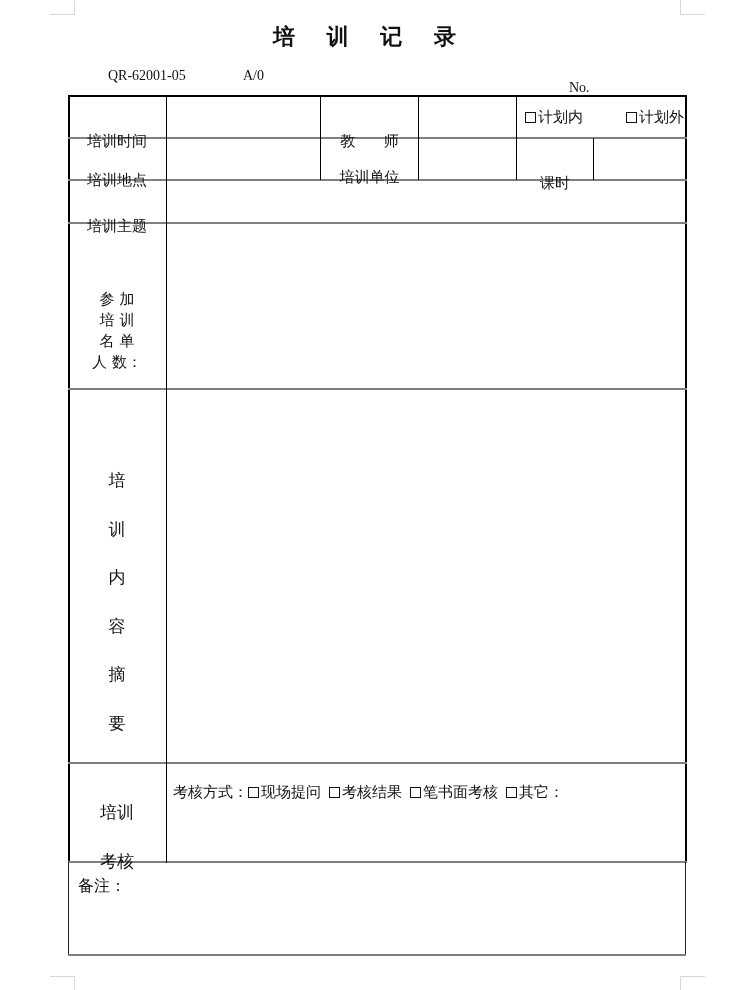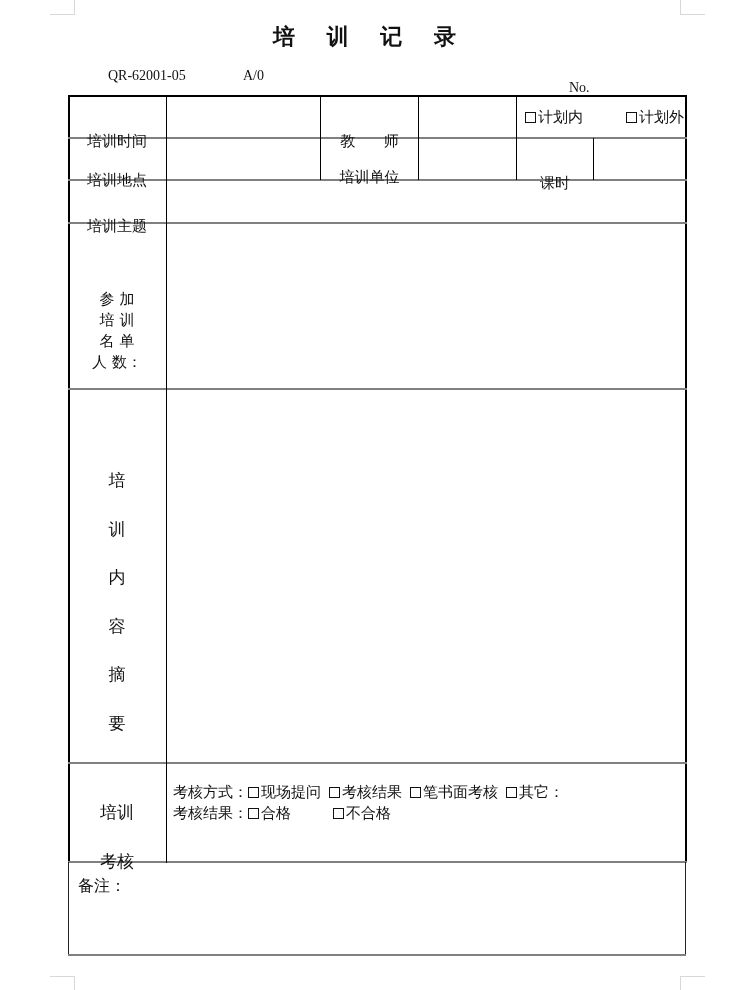--- a/index.html
+++ b/index.html
@@ -102,20 +102,17 @@
 <div class="cell" style="left:167px;top:390px;width:518px;height:372px;"></div>
 
 <div class="cell center vert" style="left:68px;top:764px;width:98px;height:97px;font-family:'Liberation Serif',serif;font-size:17px;gap:32px;">
   <span>培训</span>
   <span>考核</span>
 </div>
 <div style="position:absolute;left:173px;top:782px;width:505px;font-size:15px;line-height:21px;">
   <div>
     <span>考核方式：</span><span class="opt"><span class="cb"></span><span>现场提问</span></span><span class="opt"><span class="cb"></span><span>考核结果</span></span><span class="opt"><span class="cb"></span><span>笔书面考核</span></span><span class="opt"><span class="cb"></span><span>其它：</span></span>
   </div>
-  <div>
-    <span>考核结果：</span><span class="opt" style="margin-right:42px;"><span class="cb"></span><span>合格</span></span><span class="opt"><span class="cb"></span><span>不合格</span></span>
-  </div>
 </div>
 
 <div class="remarks-box"></div>
 <div class="remarks-bottom"></div>
 <div class="remarks-label">备注：</div>
 
 </body></html>

